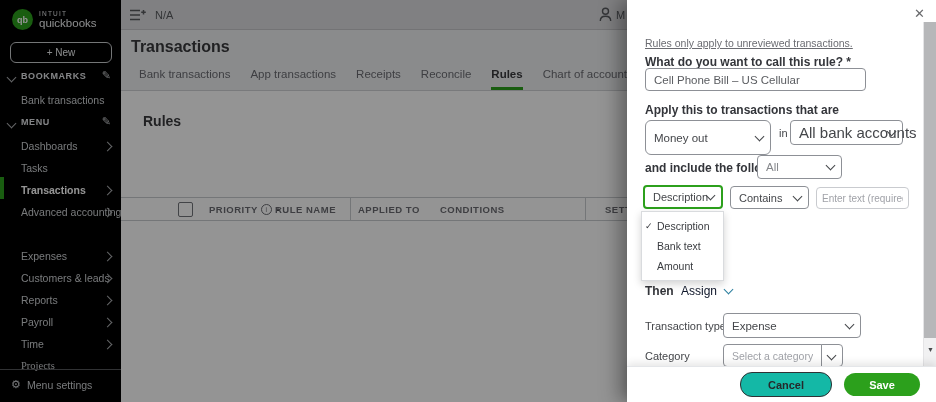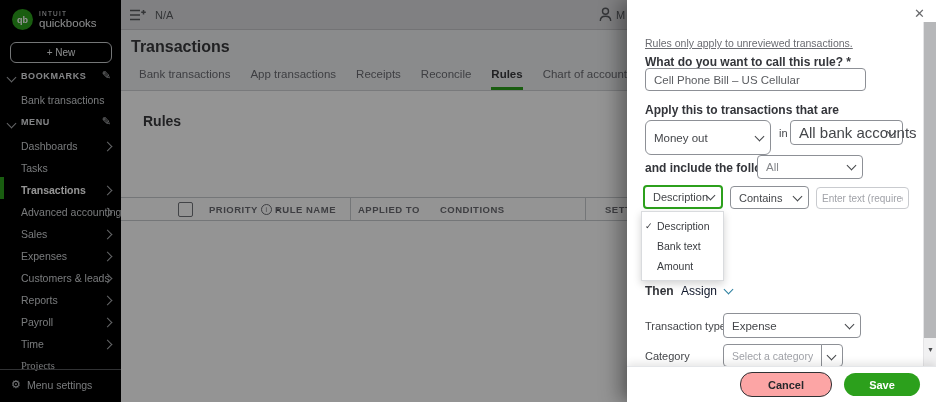--- a/index.html
+++ b/index.html
@@ -86,21 +86,21 @@
   #cat-btn{position:absolute;left:194px;top:344px;width:22px;height:23px;box-sizing:border-box;border:1px solid #8d9096;
            border-radius:0 4px 4px 0;background:#fff;cursor:pointer;}
   #cat-btn .cv{position:absolute;left:6px;top:7px;border-color:#44464a;}
   
   #sb-track{position:absolute;left:296px;top:22px;width:13px;height:344px;background:#f1f1f2;border-left:1px solid #e4e4e6;z-index:105;}
   #sb-thumb{position:absolute;left:0;top:0;width:13px;height:316px;background:#b6b7b9;cursor:pointer;}
   #sb-arrow{position:absolute;left:3px;top:324px;font-size:7px;color:#4a4c4e;cursor:pointer;}
   
   #p-footer{position:absolute;left:0;top:366px;width:309px;height:36px;background:#fff;border-top:1px solid #e4e6e9;
             box-shadow:0 -3px 8px rgba(0,0,0,0.10);z-index:118;display:flex;align-items:center;justify-content:flex-end;gap:12px;padding-right:16px;box-sizing:border-box;}
-  #cancel-btn{min-width:66px;height:23px;border:1.5px solid #2f3134;border-radius:12px;background:#fca5a5;color:#26282b;
+  #cancel-btn{min-width:66px;height:23px;border:1.5px solid #2f3134;border-radius:12px;background:#14b8a6;color:#26282b;
               font-size:11px;font-weight:600;display:flex;align-items:center;justify-content:center;cursor:pointer;padding:0 12px;}
   #save-btn{min-width:52px;height:23px;border-radius:12px;background:#2ca01c;color:#fff;font-size:11px;font-weight:bold;
             display:flex;align-items:center;justify-content:center;cursor:pointer;padding:0 12px;}
 </style>
 </head>
 <body>
 
 <div id="app">
 
   <nav id="sidebar">
@@ -137,24 +137,20 @@
     </div>
     <div class="sb-row" style="top:159px;">
       <span class="sb-label">Tasks</span>
     </div>
     <div class="sb-row sb-active" style="top:181px;">
       <span class="sb-label">Transactions</span>
       <span class="cv cv-right sb-cvr"></span>
     </div>
     <div class="sb-row" style="top:203px;">
       <span class="sb-label">Advanced accounting</span>
-      <span class="cv cv-right sb-cvr"></span>
-    </div>
-    <div class="sb-row" style="top:225px;">
-      <span class="sb-label">Sales</span>
       <span class="cv cv-right sb-cvr"></span>
     </div>
     <div class="sb-row" style="top:247px;">
       <span class="sb-label">Expenses</span>
       <span class="cv cv-right sb-cvr"></span>
     </div>
     <div class="sb-row" style="top:269px;">
       <span class="sb-label">Customers &amp; leads</span>
       <span class="cv cv-right sb-cvr"></span>
     </div>
@@ -243,21 +239,21 @@
       <span>Money out</span>
       <span class="cv cv-down"></span>
     </div>
     <span id="in-lbl">in</span>
     <div class="sel" style="left:163px;top:120px;width:113px;height:25px;font-size:15px;">
       <span>All bank accounts</span>
       <span class="cv cv-down"></span>
     </div>
 
     <div class="p-label" style="left:18px;top:161px;">and include the following:</div>
-    <div class="sel" style="left:130px;top:155px;width:106px;height:24px;">
+    <div class="sel" style="left:130px;top:155px;width:85px;height:24px;">
       <span class="grey">All</span>
       <span class="cv cv-down"></span>
     </div>
 
     <div class="sel green" style="left:16px;top:185px;width:80px;height:24px;font-size:11px;">
       <span>Description</span>
       <span class="cv cv-down"></span>
     </div>
     <div class="sel" style="left:103px;top:186px;width:79px;height:23px;font-size:11px;">
       <span>Contains</span>

